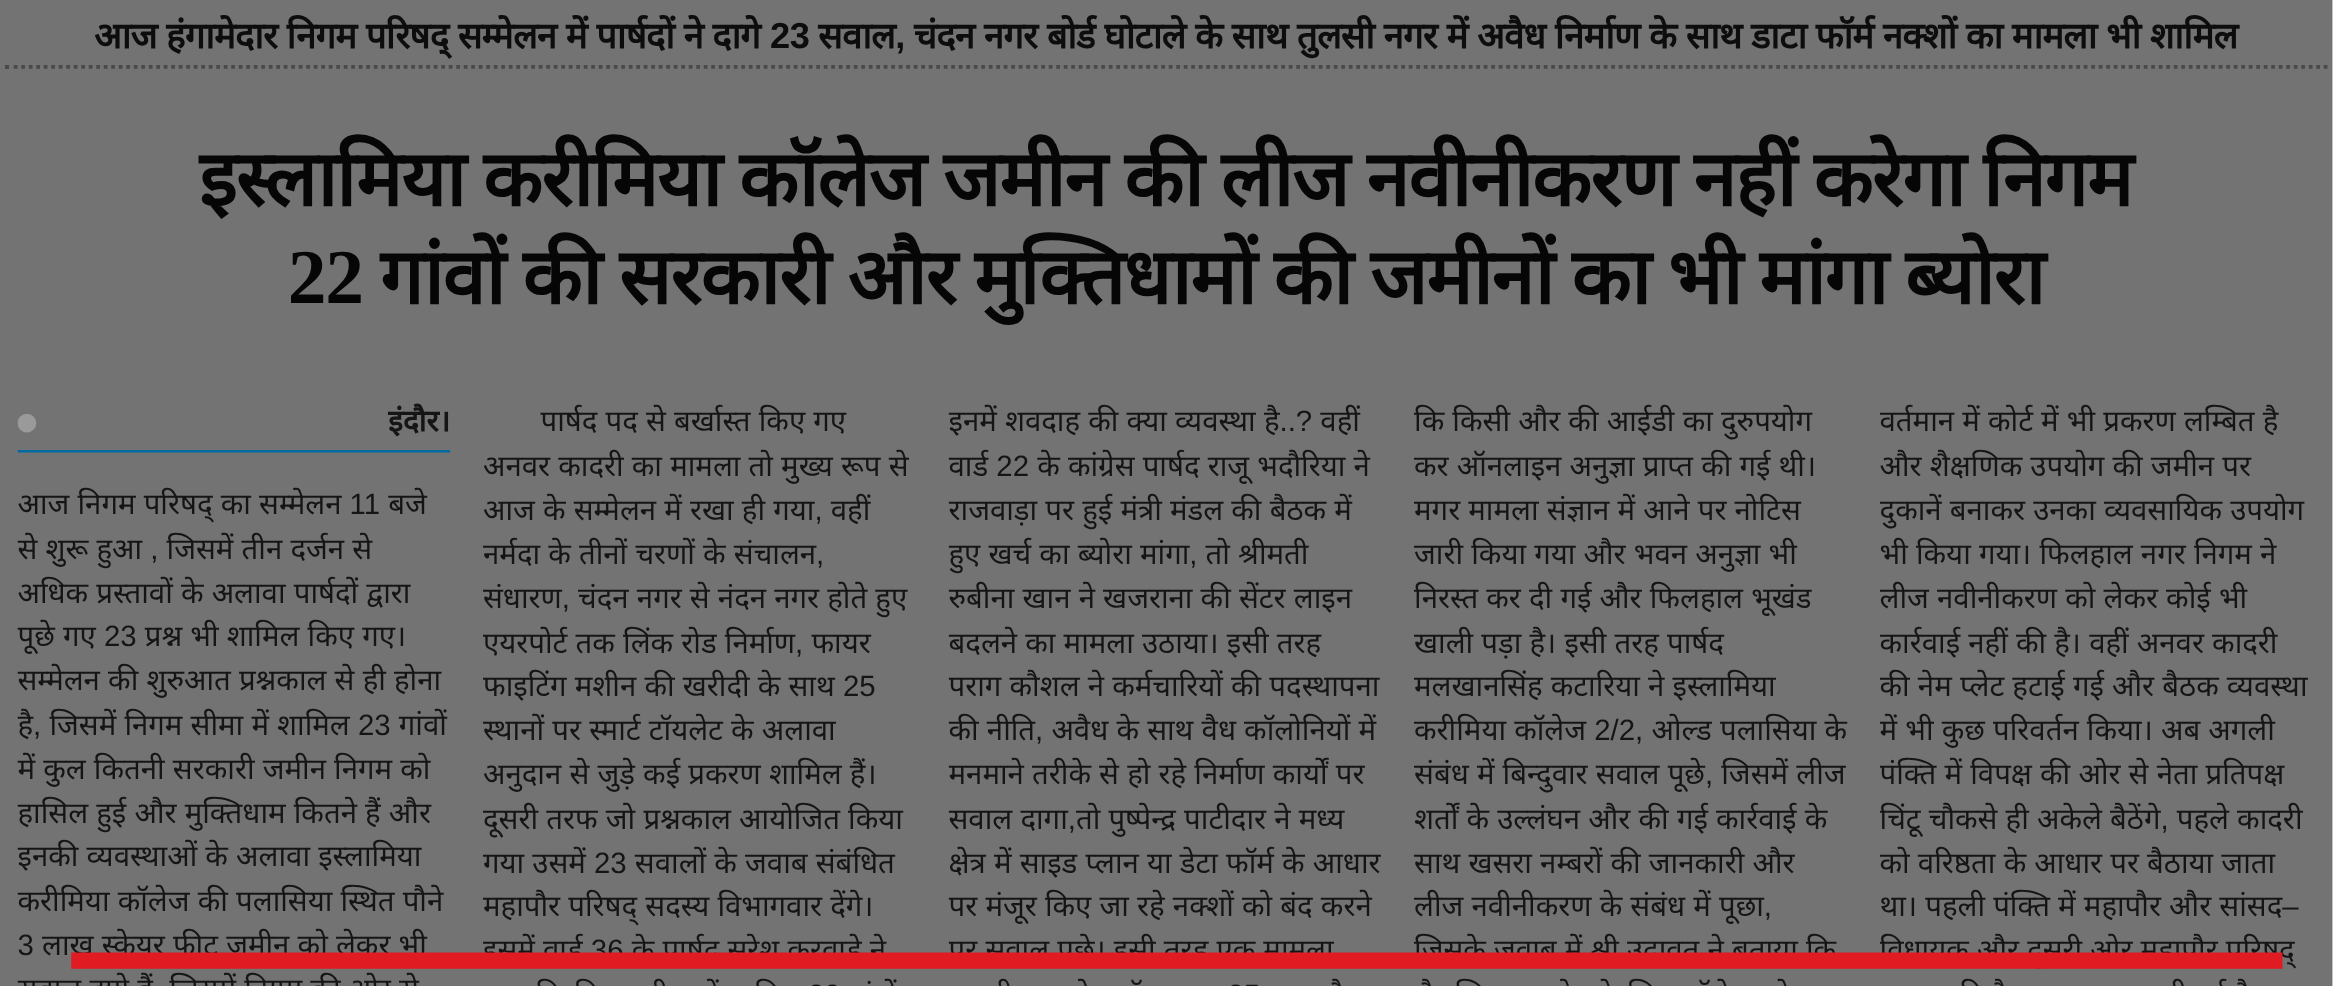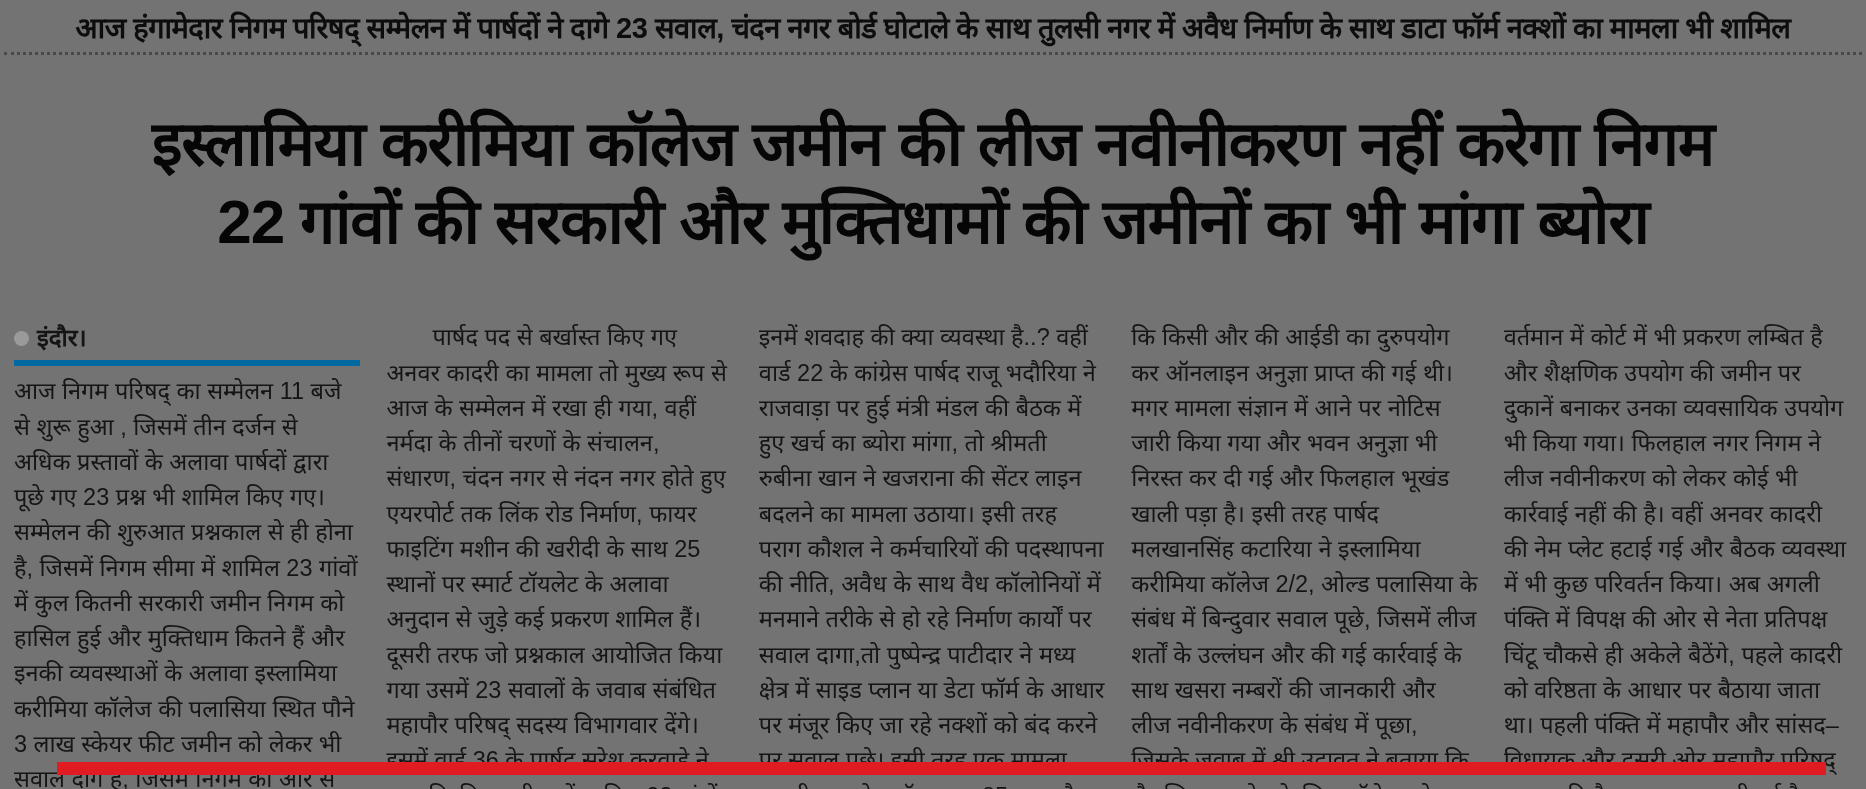--- a/index.html
+++ b/index.html
@@ -33,45 +33,47 @@
     height: 0;
   }
   .headline {
     text-align: center;
     font-weight: 900;
     font-size: 62px;
     line-height: 1.26;
     letter-spacing: -1px;
     padding: 8px 10px 4px 10px;
     color: #060606;
+    font-family: Liberation Serif, serif;
   }
   .headline .hl-line { display: block; }
   .columns {
     display: flex;
     gap: 26px;
     padding: 14px 16px 0 14px;
     height: 512px;
   }
   .col {
     flex: 1 1 0;
     font-size: 23.5px;
     line-height: 1.5;
     color: #151515;
     overflow: hidden;
     text-align: left;
   }
   .byline {
     display: flex;
     align-items: center;
     gap: 8px;
-    border-bottom: 6px solid #0369a1;
+    border-bottom: 2px solid #0369a1;
     padding-bottom: 4px;
-    margin-bottom: 8px;
+    margin-bottom: 24px;
     font-size: 24px;
     font-weight: 600;
+    justify-content: space-between;
   }
   .byline-bullet {
     width: 15px;
     height: 15px;
     border-radius: 50%;
     background: #9a9a9a;
     display: inline-block;
     flex: 0 0 auto;
   }
   .col p { margin: 0; }

